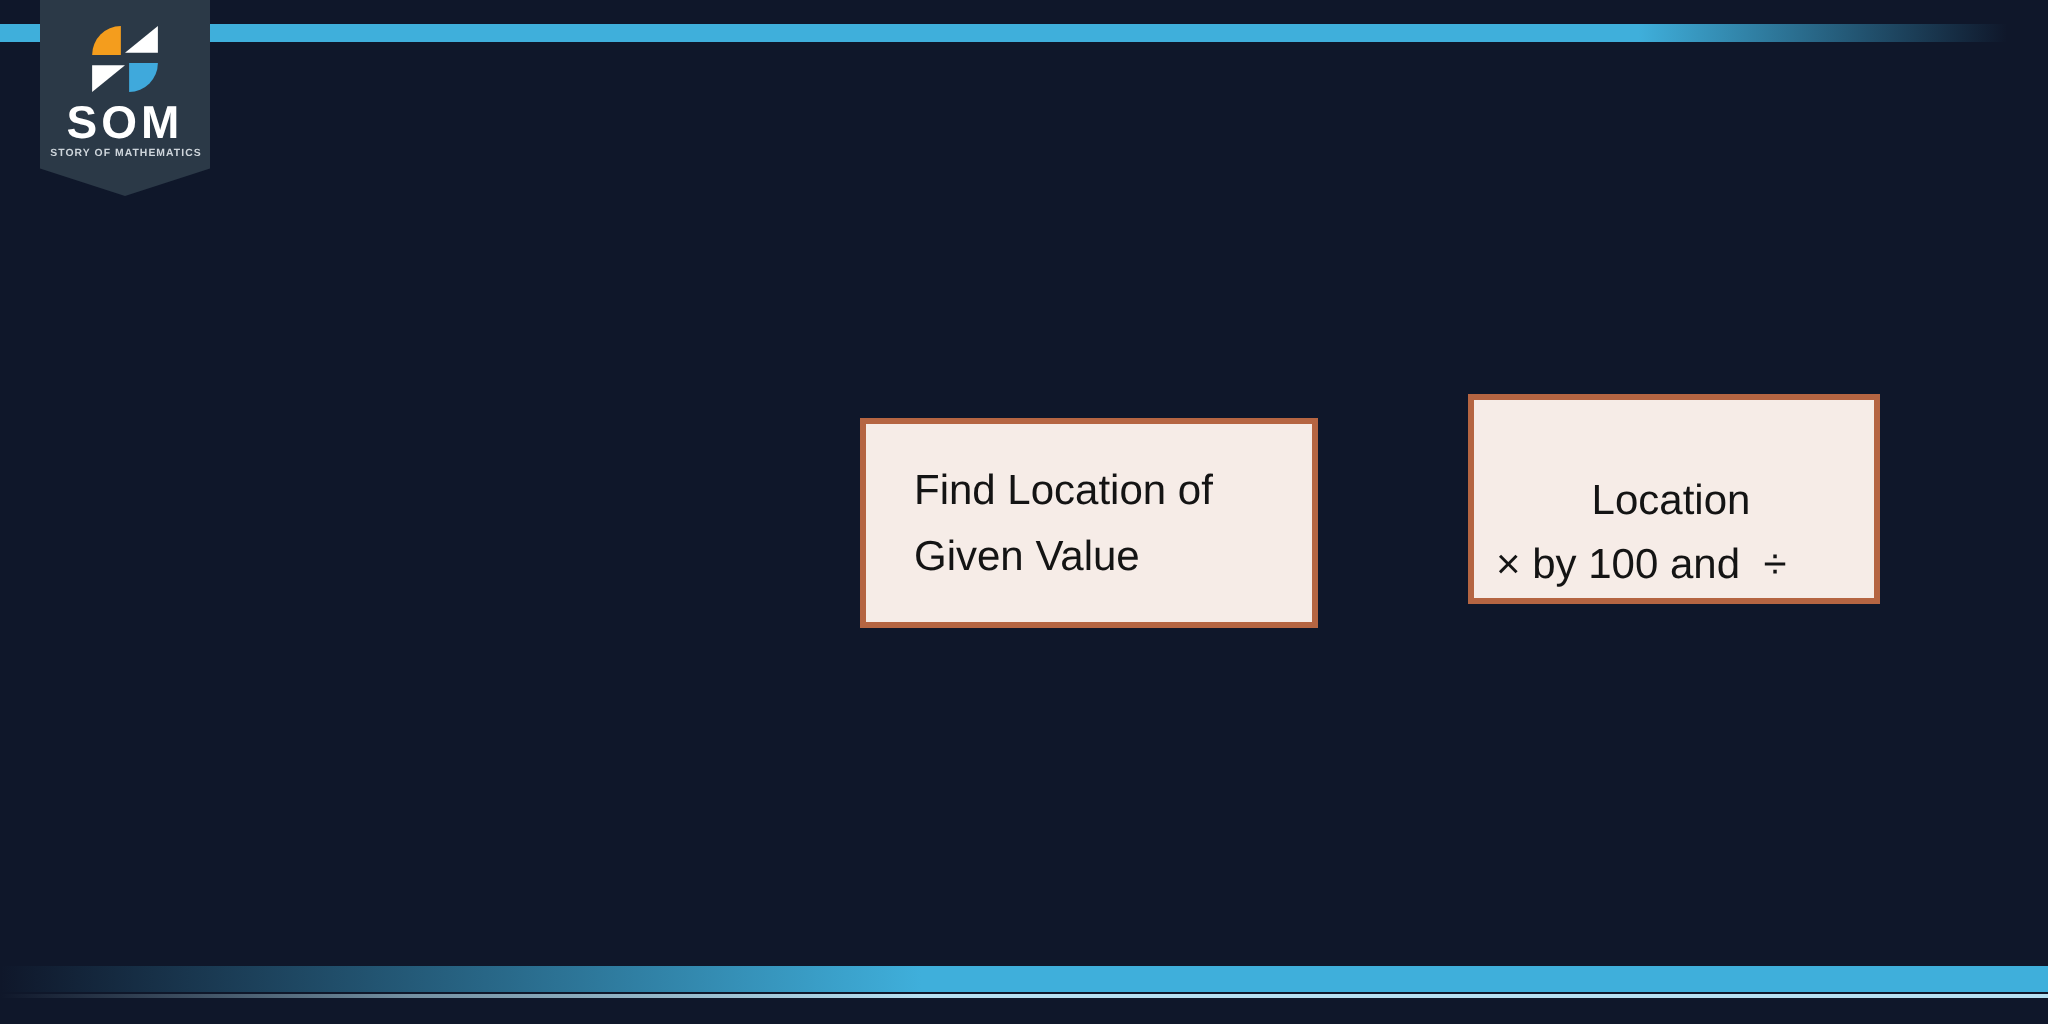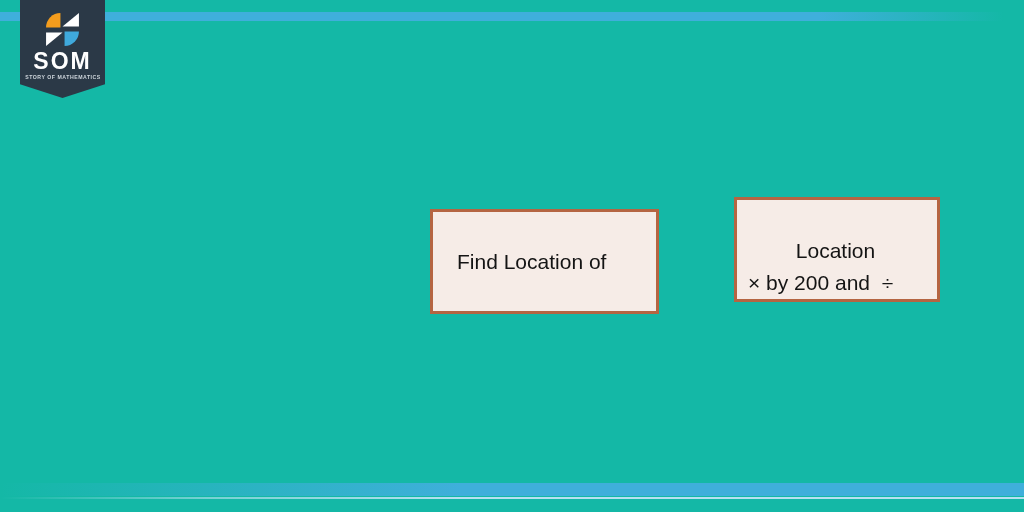--- a/index.html
+++ b/index.html
@@ -5,21 +5,21 @@
   html, body {
     margin: 0;
     padding: 0;
     background: #ffffff;
     font-family: "Liberation Sans", sans-serif;
   }
   .canvas {
     position: relative;
     width: 1024px;
     height: 512px;
-    background: #14b8a6;
+    background: #0f172a;
     overflow: hidden;
   }
 
   
   .top-line {
     position: absolute;
     left: 0; top: 12px;
     width: 1024px; height: 9px;
     background: linear-gradient(to right,
       var(--accent) 0%, var(--accent) 80%,
@@ -112,23 +112,24 @@
       <path d="M2,21 L18,21 L2,34 Z" style="fill:#ffffff"></path>
       <path d="M20,20 L34,20 A14 14 0 0 1 20,34 Z" style="fill:var(--logo-blue)"></path>
     </svg>
     <div class="logo-title">SOM</div>
     <div class="logo-sub">STORY OF MATHEMATICS</div>
   </div>
 
 
   <div class="box box-2">
     <div class="line">Find Location of</div>
+    <div class="line">Given Value</div>
   </div>
 
   <div class="box box-3">
     <div class="line line-center">Location</div>
-    <div class="line">× by 200 and  ÷</div>
+    <div class="line">× by 100 and  ÷</div>
   </div>
 
   <div class="bottom-line"></div>
   <div class="bottom-thin-line"></div>
 
 </div>
 
 </body></html>

